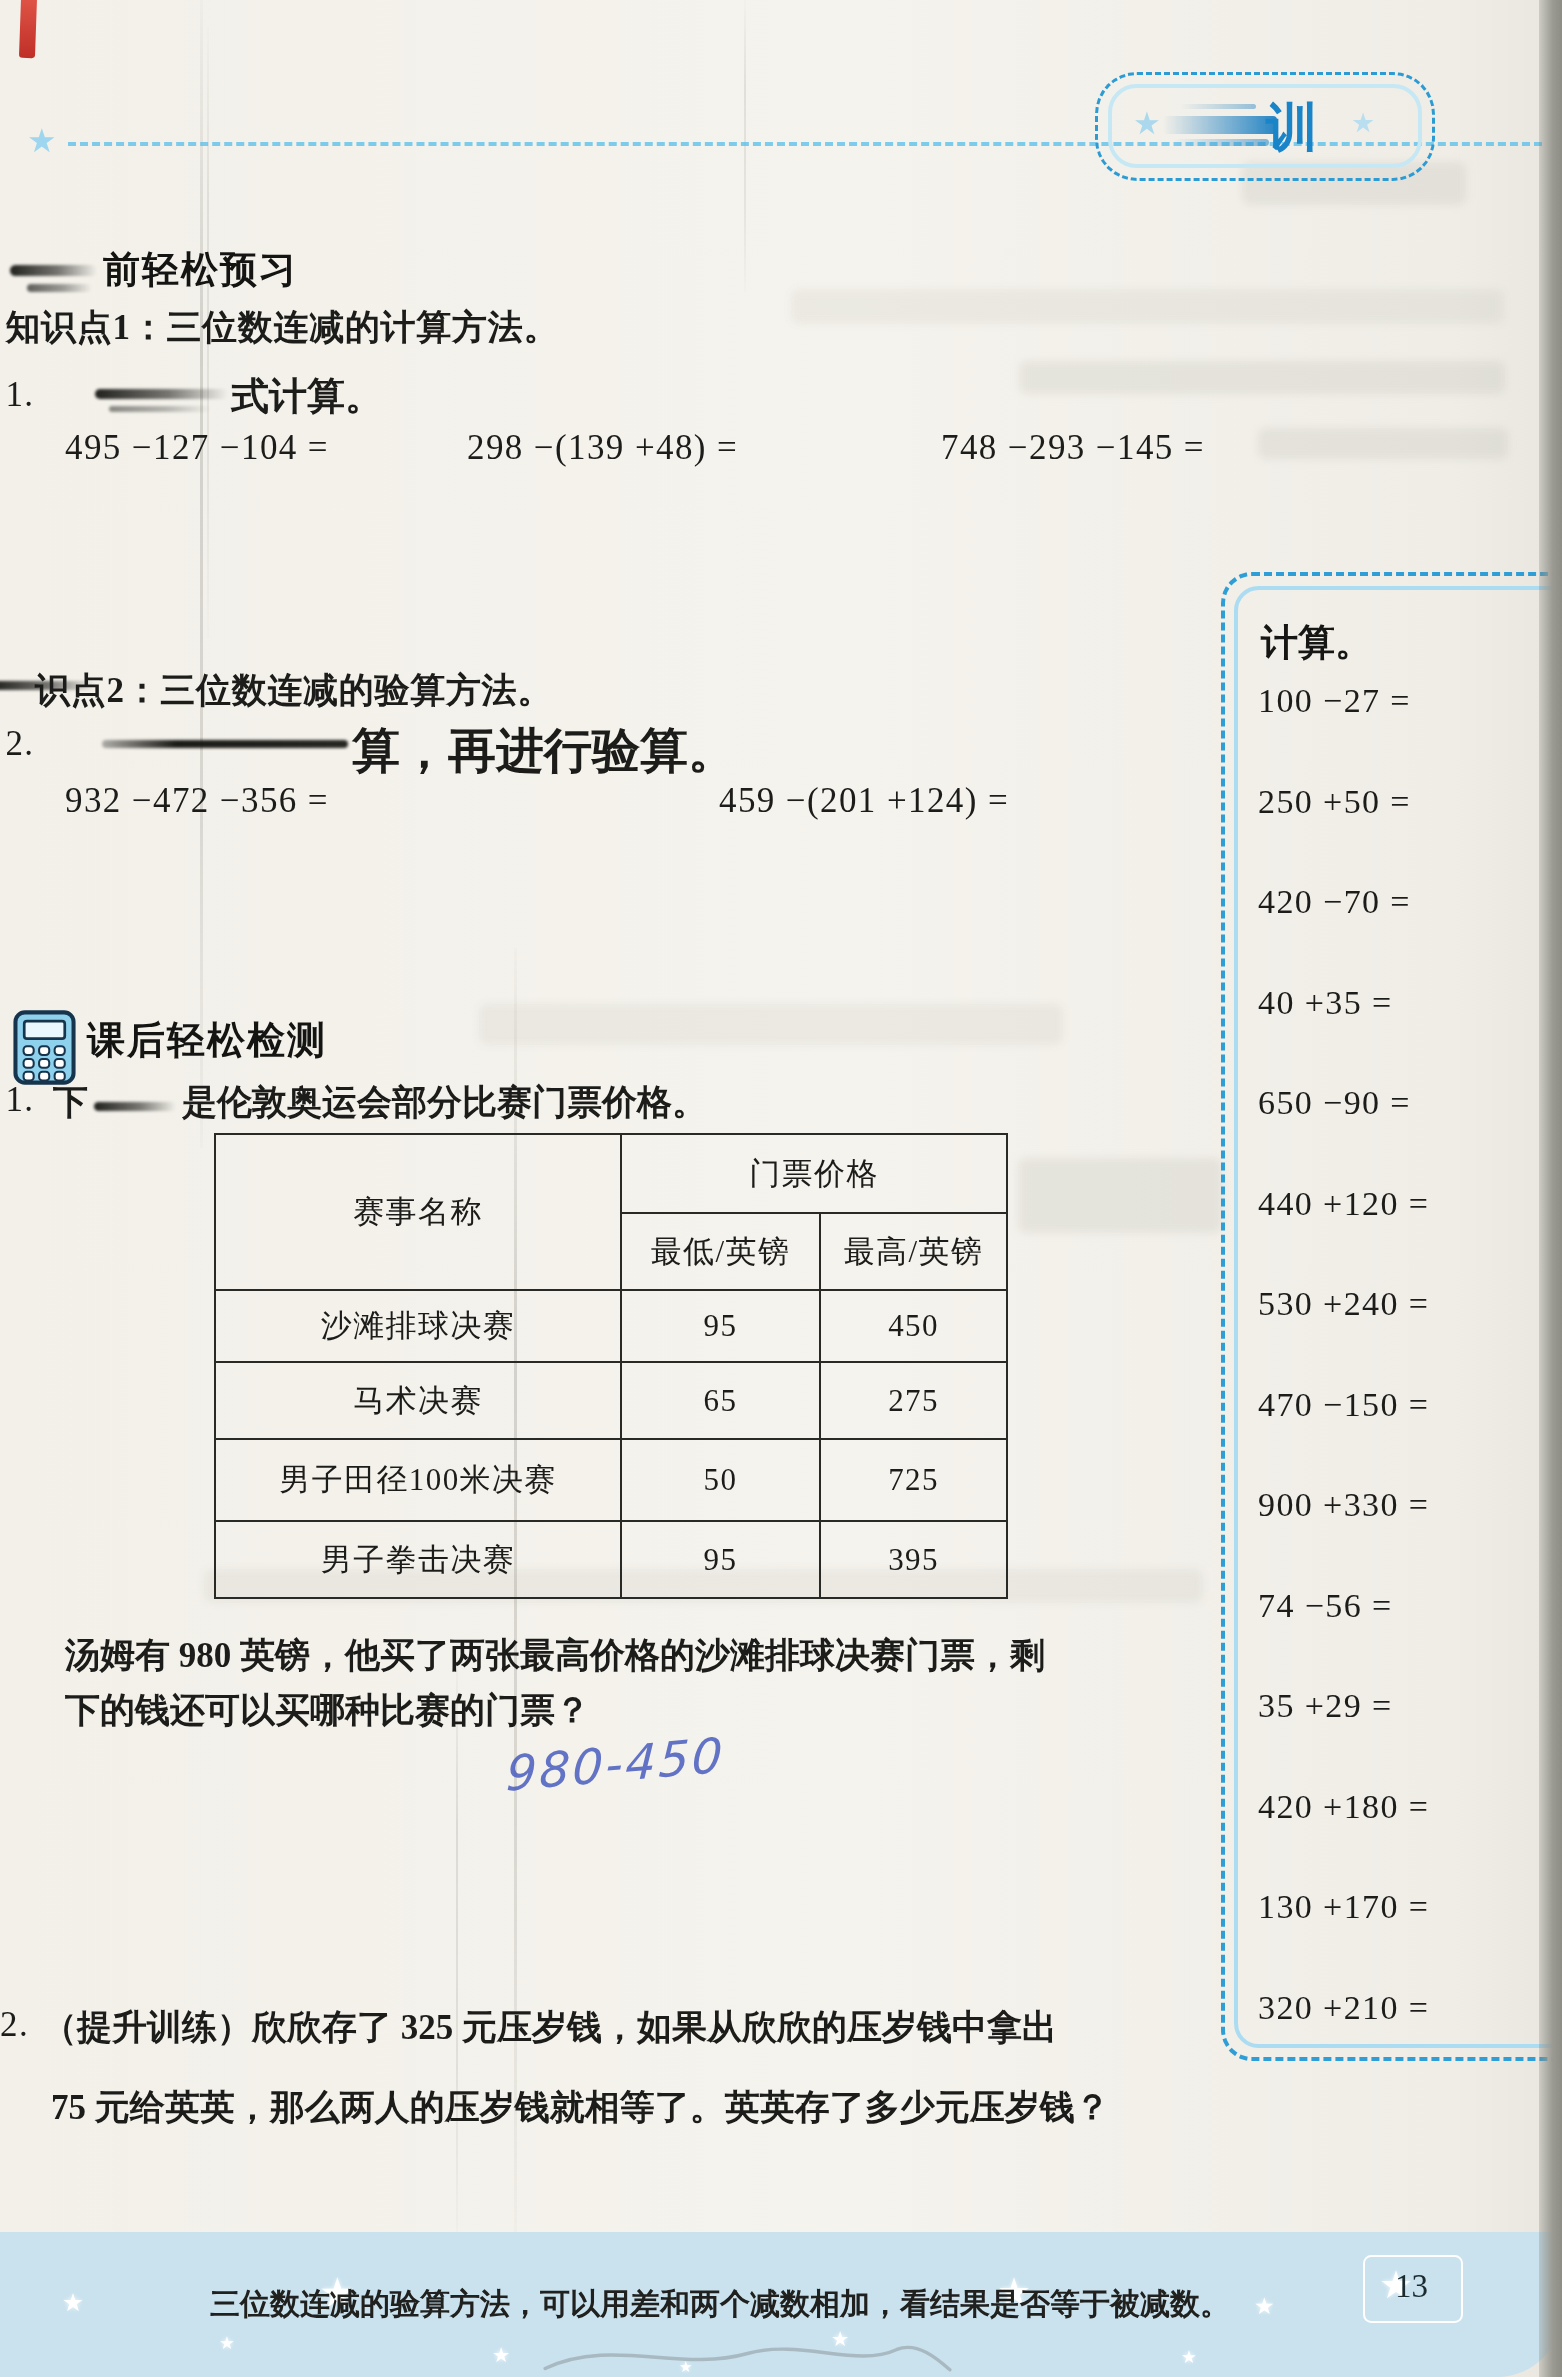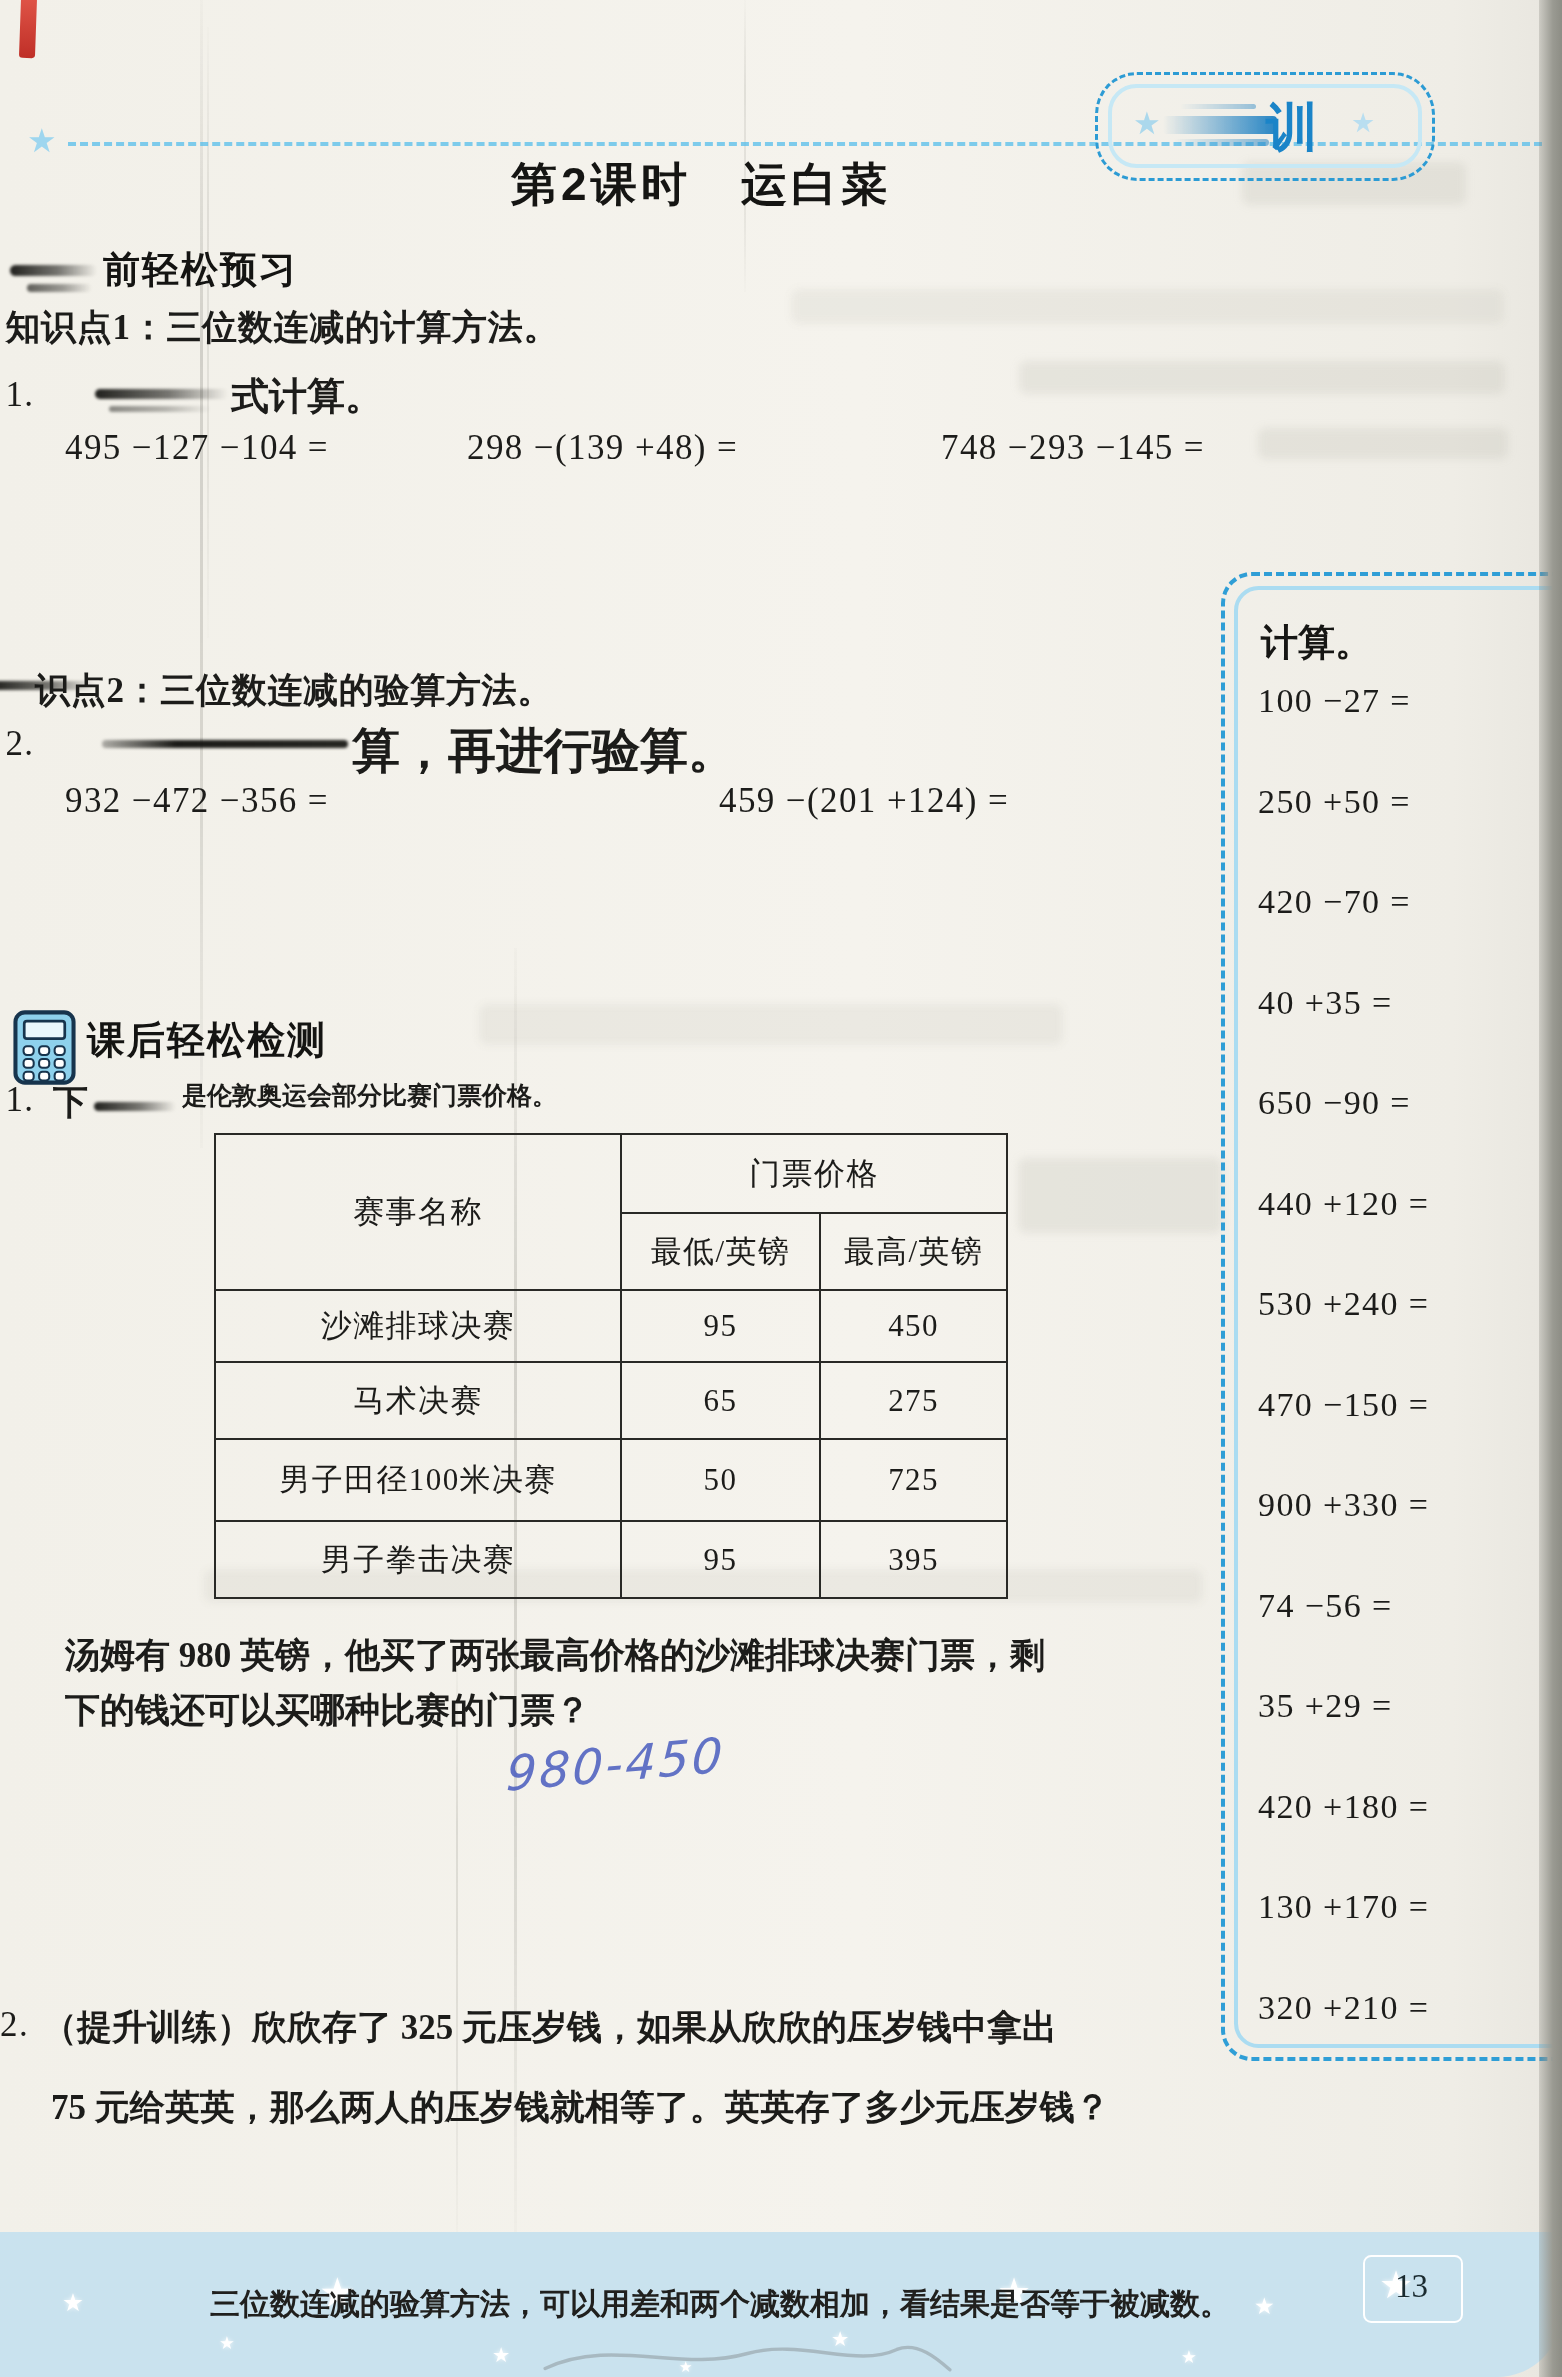--- a/index.html
+++ b/index.html
@@ -54,21 +54,20 @@
   <div class="abs" style="left:1095px;top:72px;width:334px;height:103px;border:3.4px dashed #2c9bd4;border-radius:42px;">
     <div class="abs" style="left:9.5px;top:8.8px;width:306px;height:76px;border:4.8px solid #c6e8f5;border-radius:28.5px;"></div>
     <div class="abs bluestar" style="left:35px;top:33px;font-size:31px;color:#abd8ec;">★</div>
     <div class="abs streak" style="left:65px;top:41px;width:114px;height:17.7px;"></div>
     <div class="abs streak" style="left:76px;top:64px;width:95px;height:6.8px;opacity:.55;"></div>
     <div class="abs streak" style="left:82px;top:28.5px;width:76px;height:5.4px;opacity:.45;"></div>
     <div class="abs hei" style="left:168px;top:17.7px;font-size:52px;color:#1a84c8;font-weight:600;">训</div>
     <div class="abs bluestar" style="left:253px;top:35px;font-size:27px;color:#b9def0;">★</div>
   </div>
 
-  <div class="abs hei nowrap" style="left:511px;top:154px;font-size:46px;letter-spacing:4.1px;color:#151513;">第2课时　运白菜</div>
 
   <div class="abs smear" style="left:9.5px;top:265px;width:87px;height:11px;"></div>
   <div class="abs smear" style="left:27px;top:284px;width:65px;height:7.5px;opacity:.7;"></div>
   <div class="abs hei nowrap" style="left:103px;top:245px;font-size:37px;letter-spacing:2px;color:#141412;">前轻松预习</div>
 
   <div class="abs kai nowrap" style="left:5.4px;top:304px;font-size:35px;letter-spacing:0.7px;">知识点1：三位数连减的计算方法。</div>
 
   <div class="abs eq nowrap" style="left:5.4px;top:375px;">1.</div>
   <div class="abs smear" style="left:95px;top:389px;width:133px;height:10.2px;"></div>
   <div class="abs smear" style="left:109px;top:406px;width:102px;height:6.1px;opacity:.5;"></div>
@@ -101,21 +100,21 @@
       <rect x="17" y="93" width="15" height="13" rx="5"></rect>
         <rect x="40" y="93" width="15" height="13" rx="5"></rect>
         <rect x="63" y="93" width="15" height="13" rx="5"></rect>
     </g>
   </svg>
   <div class="abs hei nowrap" style="left:87px;top:1015px;font-size:38px;letter-spacing:2px;color:#141412;">课后轻松检测</div>
 
   <div class="abs eq nowrap" style="left:5.4px;top:1080px;">1.</div>
   <div class="abs kai nowrap" style="left:53px;top:1079px;font-size:35px;">下</div>
   <div class="abs smear" style="left:94px;top:1102px;width:82px;height:8.8px;"></div>
-  <div class="abs kai nowrap" style="left:182px;top:1079px;font-size:25px;">是伦敦奥运会部分比赛门票价格。</div>
+  <div class="abs kai nowrap" style="left:182px;top:1079px;font-size:35px;">是伦敦奥运会部分比赛门票价格。</div>
 
   <table class="abs price-table" style="left:214px;top:1133px;">
     <colgroup>
         <col style="width:406px">
         <col style="width:199px">
         <col style="width:187px">
       </colgroup>
     <tbody>
         <tr style="height:79px">
       <td rowspan="2">赛事名称</td>

